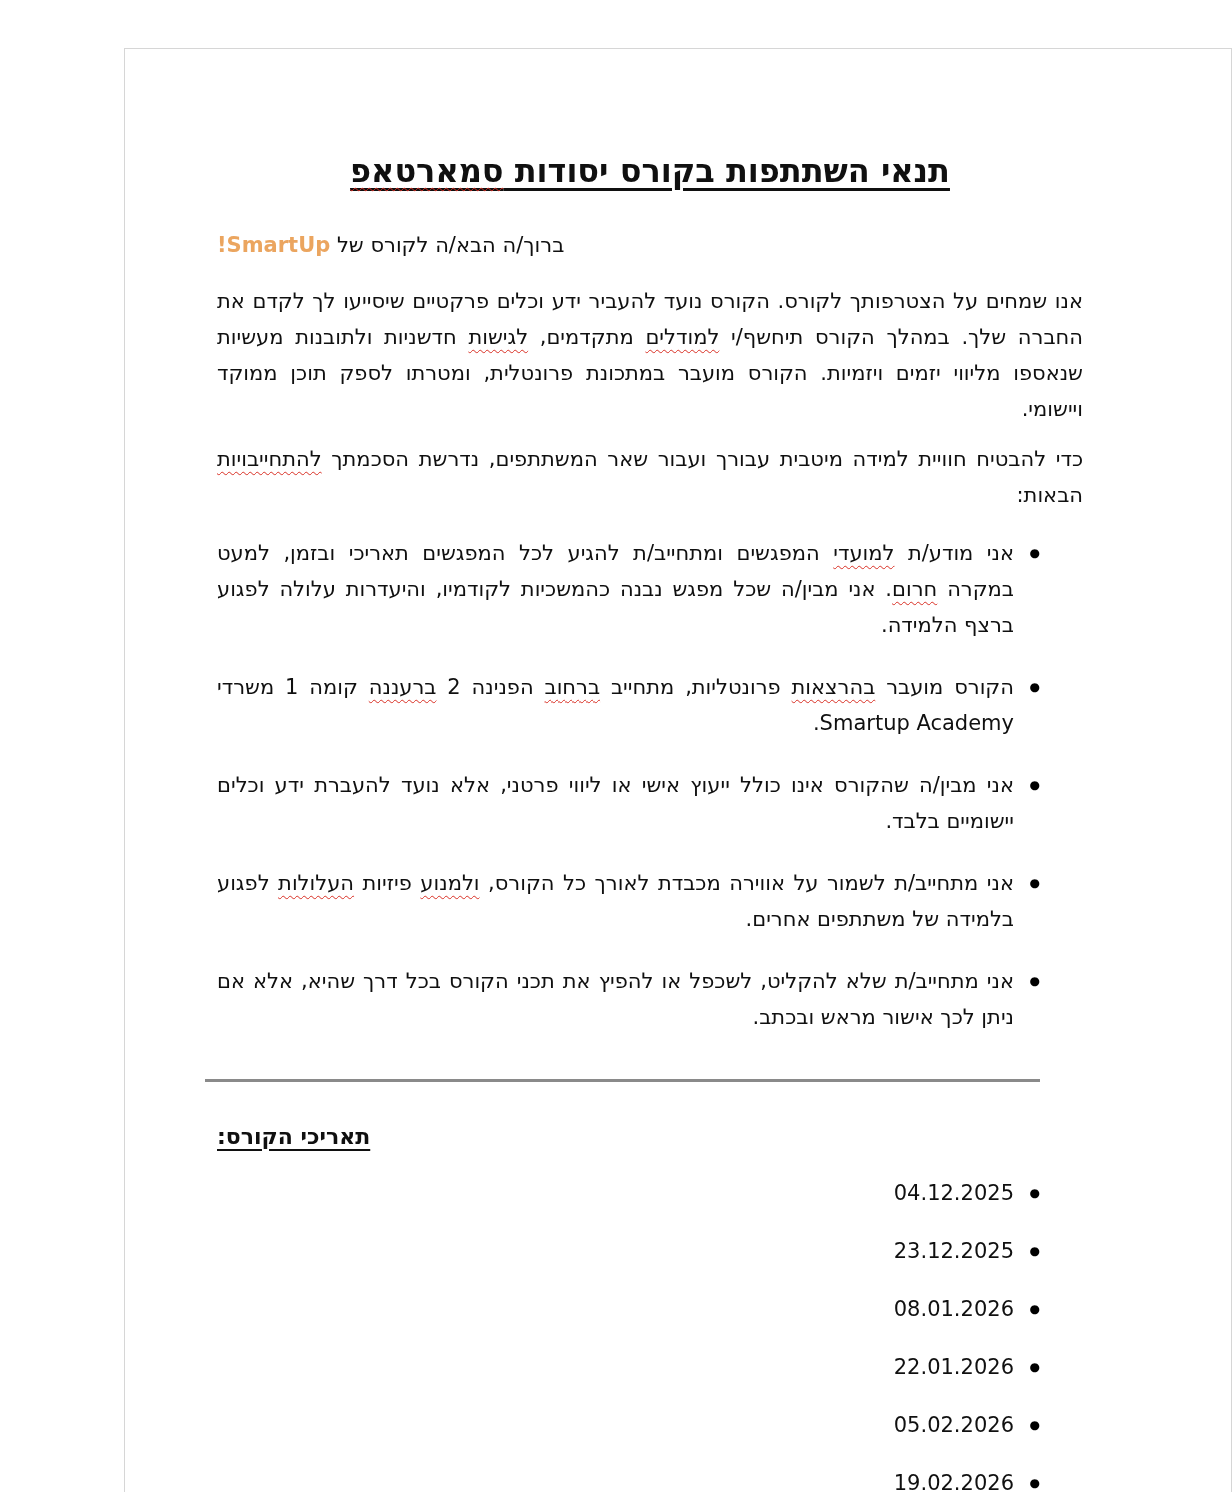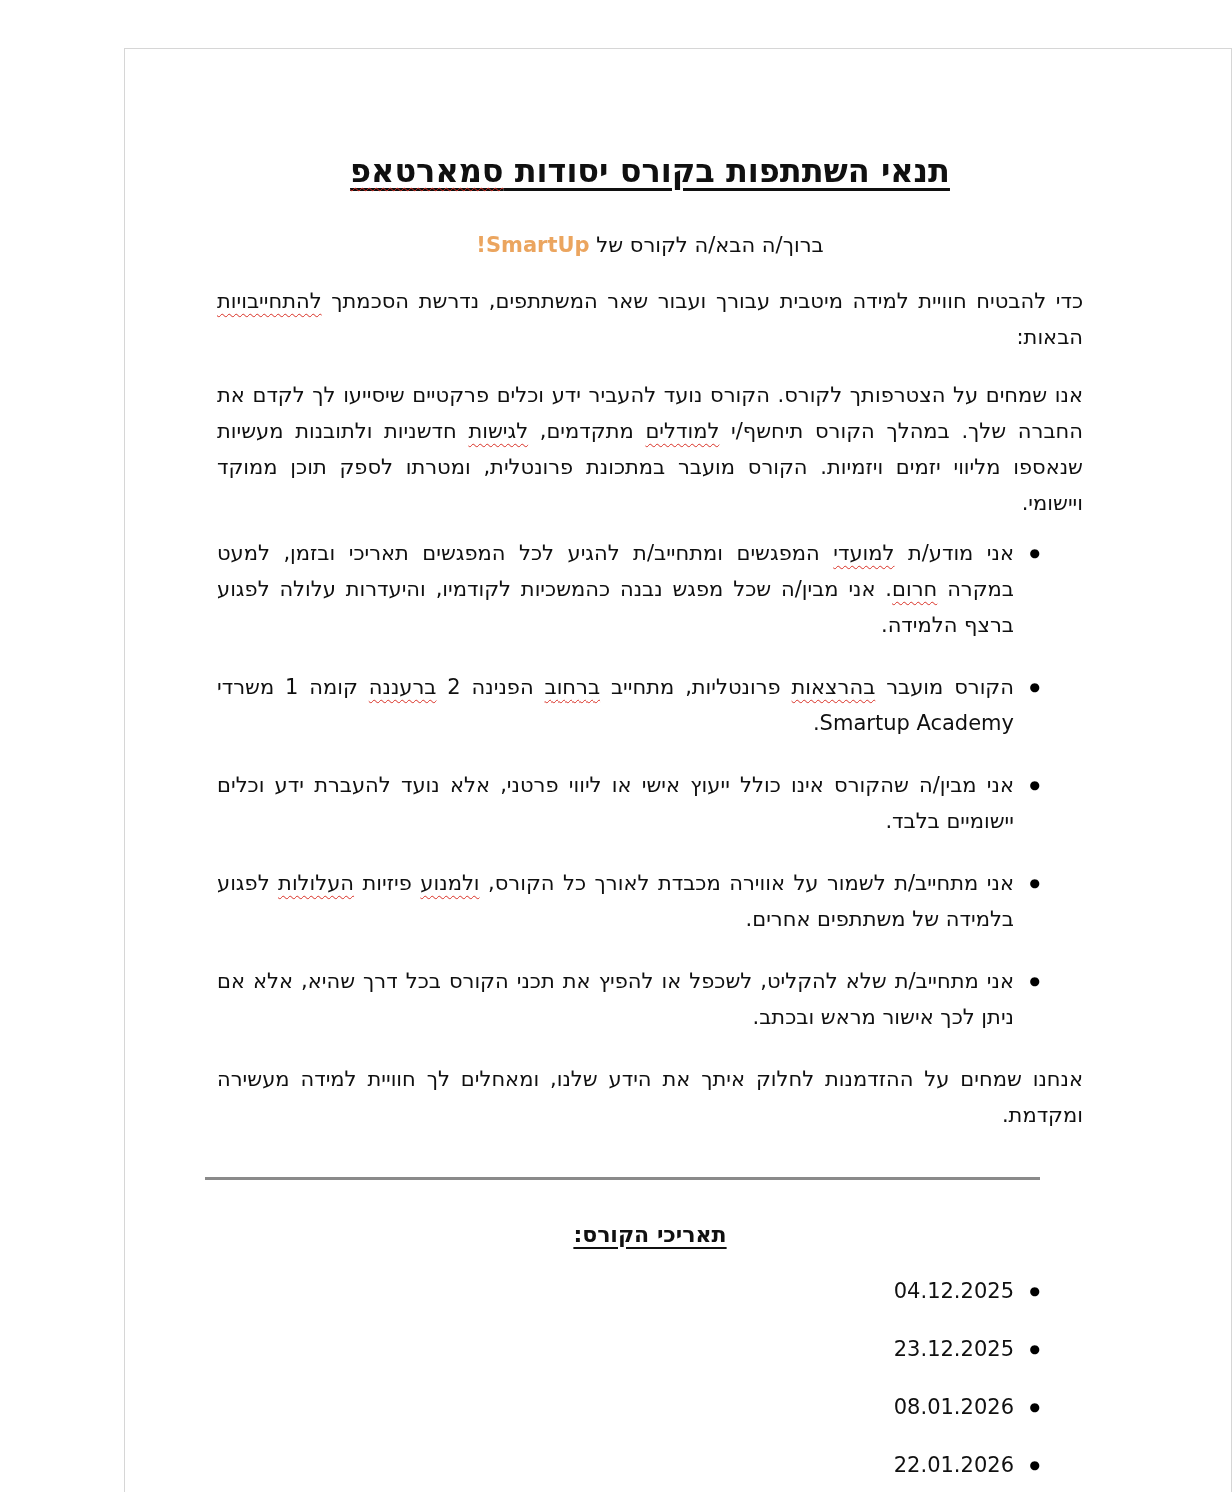--- a/index.html
+++ b/index.html
@@ -26,21 +26,21 @@
     line-height: 1.3;
     text-decoration: underline;
     text-decoration-thickness: 3px;
     text-underline-offset: 6px;
   }
 
   .welcome {
     font-size: 21px;
     line-height: 36px;
     margin: 0 0 20px 0;
-    text-align: center;
+    text-align: left;
   }
 
   p.body-text {
     font-size: 21px;
     line-height: 36px;
     margin: 0 0 14px 0;
     text-align: justify;
     text-align-last: right;
   }
 
@@ -69,21 +69,21 @@
 
   hr.divider {
     border: none;
     border-top: 3px solid var(--divider, #8a8a8a);
     margin: 44px 43px 42px -12px;
   }
 
   h2.dates-heading {
     font-size: 22px;
     font-weight: bold;
-    text-align: center;
+    text-align: left;
     margin: 0 0 26px 0;
     text-decoration: underline;
     text-decoration-thickness: 2px;
     text-underline-offset: 5px;
   }
 
   ul.dates-list > li { margin-bottom: 22px; }
   .date-value { direction: ltr; unicode-bidi: isolate; }
 
   
@@ -102,23 +102,23 @@
 </style>
 </head>
 <body>
 
 <div class="page">
 
   <h1 class="doc-title"><span>תנאי השתתפות בקורס יסודות </span><span class="sq">סמארטאפ</span></h1>
 
   <p class="welcome"><span>ברוך/ה הבא/ה לקורס של </span><span class="brand">SmartUp!</span></p>
 
+  <p class="body-text"><span>אנו שמחים על הצטרפותך לקורס. הקורס נועד להעביר ידע וכלים פרקטיים שיסייעו לך לקדם את החברה שלך. במהלך הקורס תיחשף/י </span><span class="sq">למודלים</span><span> מתקדמים, </span><span class="sq">לגישות</span><span> חדשניות ולתובנות מעשיות שנאספו מליווי יזמים ויזמיות. הקורס מועבר במתכונת פרונטלית, ומטרתו לספק תוכן ממוקד ויישומי.</span></p>
+
   <p class="body-text lead"><span>כדי להבטיח חוויית למידה מיטבית עבורך ועבור שאר המשתתפים, נדרשת הסכמתך </span><span class="sq">להתחייבויות</span><span> הבאות:</span></p>
-
-  <p class="body-text"><span>אנו שמחים על הצטרפותך לקורס. הקורס נועד להעביר ידע וכלים פרקטיים שיסייעו לך לקדם את החברה שלך. במהלך הקורס תיחשף/י </span><span class="sq">למודלים</span><span> מתקדמים, </span><span class="sq">לגישות</span><span> חדשניות ולתובנות מעשיות שנאספו מליווי יזמים ויזמיות. הקורס מועבר במתכונת פרונטלית, ומטרתו לספק תוכן ממוקד ויישומי.</span></p>
 
   <ul class="doc-list">
     <li>
       <span class="marker">●</span>
       <span class="li-text"><span>אני מודע/ת </span><span class="sq">למועדי</span><span> המפגשים ומתחייב/ת להגיע לכל המפגשים תאריכי ובזמן, למעט במקרה </span><span class="sq">חרום</span><span>. אני מבין/ה שכל מפגש נבנה כהמשכיות לקודמיו, והיעדרות עלולה לפגוע ברצף הלמידה.</span></span>
     </li>
     <li>
       <span class="marker">●</span>
       <span class="li-text"><span>הקורס מועבר </span><span class="sq">בהרצאות</span><span> פרונטליות, מתחייב </span><span class="sq">ברחוב</span><span> הפנינה 2 </span><span class="sq">ברעננה</span><span> קומה 1 משרדי Smartup Academy.</span></span>
     </li>
@@ -129,21 +129,20 @@
     <li>
       <span class="marker">●</span>
       <span class="li-text"><span>אני מתחייב/ת לשמור על אווירה מכבדת לאורך כל הקורס, </span><span class="sq">ולמנוע</span><span> פיזיות </span><span class="sq">העלולות</span><span> לפגוע בלמידה של משתתפים אחרים.</span></span>
     </li>
     <li>
       <span class="marker">●</span>
       <span class="li-text"><span>אני מתחייב/ת שלא להקליט, לשכפל או להפיץ את תכני הקורס בכל דרך שהיא, אלא אם ניתן לכך אישור מראש ובכתב.</span></span>
     </li>
   </ul>
 
-  <p class="body-text closing">אנחנו שמחים על ההזדמנות לחלוק איתך את הידע שלנו, ומאחלים לך חוויית למידה מעשירה ומקדמת.</p>
 
   <hr class="divider">
 
   <h2 class="dates-heading">תאריכי הקורס:</h2>
 
   <ul class="doc-list dates-list">
     <li>
       <span class="marker">●</span>
       <span class="li-text"><span class="date-value">04.12.2025</span></span>
     </li>

